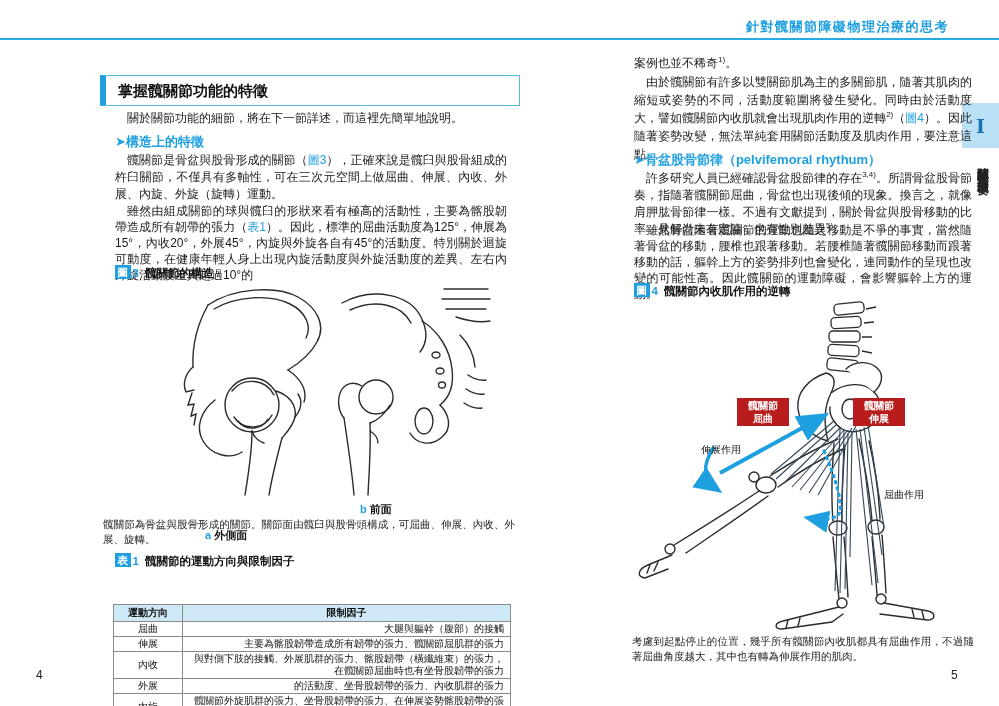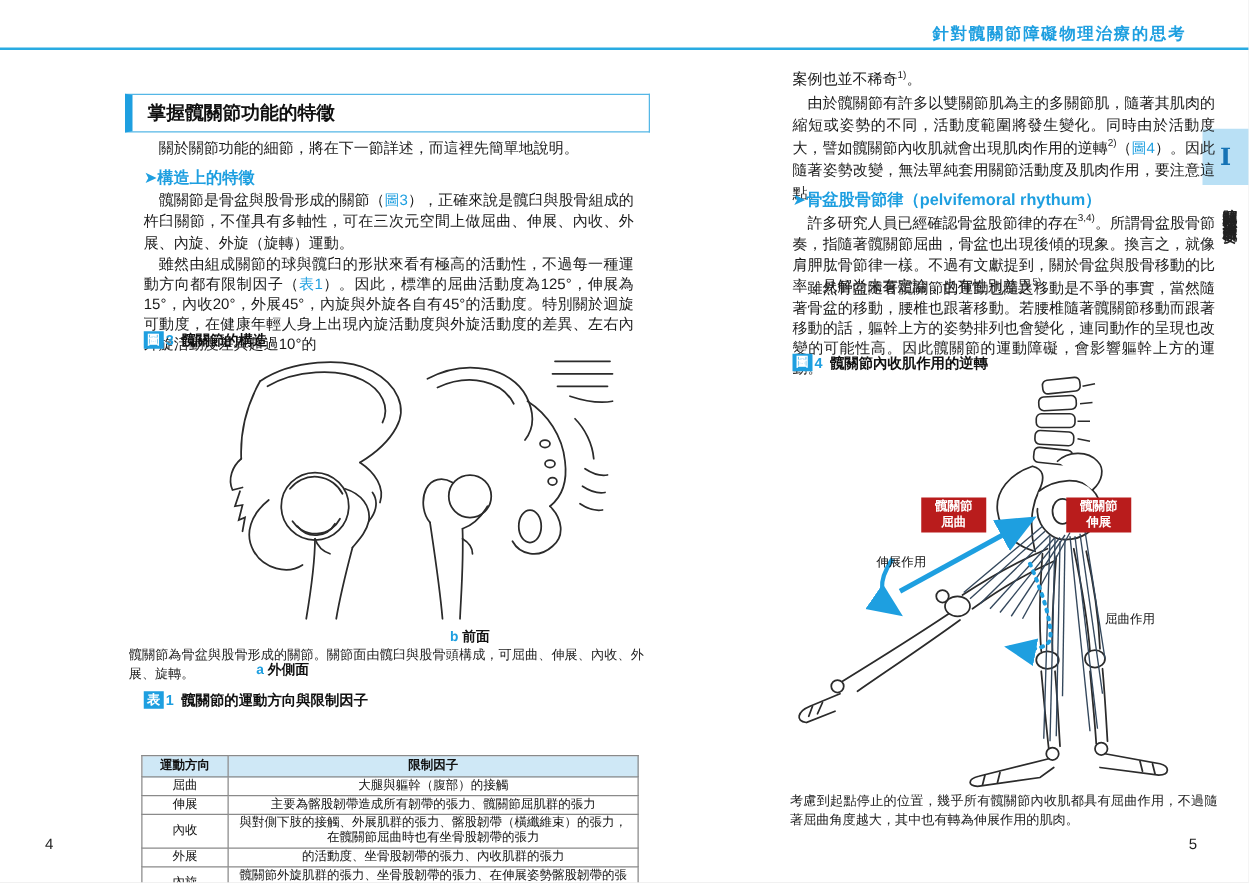--- a/index.html
+++ b/index.html
@@ -37,21 +37,21 @@
             font-size:10.5px;padding:0 2.5px;height:14px;line-height:14px;vertical-align:1px;}
   .fignum{color:#1e9fe0;font-weight:bold;margin:0 6px 0 2px;}
 
   .figcap{position:absolute;font-size:11px;font-weight:bold;color:#111;}
   .fignote{position:absolute;margin:0;font-size:10.5px;line-height:15px;text-align:justify;color:#222;}
 
   
   .t1{position:absolute;left:113px;top:604px;width:398px;border-collapse:collapse;
       font-size:10px;line-height:12px;color:#111;border:1.5px solid #555;}
   .t1 th{background:#cfe8f6;border:1px solid #8a8a8a;font-weight:bold;padding:2px 4px;text-align:center;}
-  .t1 td{border:1px solid #8a8a8a;padding:1px 6px;vertical-align:middle;text-align:center;}
+  .t1 td{border:1px solid #8a8a8a;padding:1px 6px;vertical-align:middle;text-align:right;}
   .t1 td.dir{text-align:center;width:56px;}
 
   .pagenum{position:absolute;font-size:12px;color:#222;}
 
   
   .f4box{position:absolute;width:52px;height:28px;background:#b91c1c;color:#fff;
          font-size:10px;font-weight:bold;line-height:13px;text-align:center;padding-top:1px;box-sizing:border-box;}
   .f4ann{position:absolute;font-size:10px;color:#111;}
 
   svg{display:block;}
@@ -70,21 +70,21 @@
   <div class="side-label">髖關節物理治療的概要</div>
 
   <div class="titlebox">掌握髖關節功能的特徵</div>
 
   <p class="body indent abs" style="left:115px;top:110px;width:392px;">關於關節功能的細節，將在下一節詳述，而這裡先簡單地說明。</p>
 
   <p class="sect" style="left:115px;top:133px;">➤構造上的特徵</p>
 
   <p class="body indent abs" style="left:115px;top:152px;width:392px;"><span>髖關節是骨盆與股骨形成的關節（</span><span class="blue">圖3</span><span>），正確來說是髖臼與股骨組成的杵臼關節，不僅具有多軸性，可在三次元空間上做屈曲、伸展、內收、外展、內旋、外旋（旋轉）運動。</span></p>
 
-  <p class="body indent abs" style="left:115px;top:203px;width:392px;line-height:16px;"><span>雖然由組成關節的球與髖臼的形狀來看有極高的活動性，不過每一種運動方向都有限制因子（</span><span class="blue">表1</span><span>）。因此，標準的屈曲活動度為125°，伸展為15°，內收20°，外展45°，內旋與外旋各自有45°的活動度。特別關於迴旋可動度，在健康年輕人身上出現內旋活動度與外旋活動度的差異、左右內外旋活動度差異超過10°的</span></p>
+  <p class="body indent abs" style="left:115px;top:203px;width:392px;line-height:16px;"><span>雖然由組成關節的球與髖臼的形狀來看有極高的活動性，主要為髂股韌帶造成所有韌帶的張力（</span><span class="blue">表1</span><span>）。因此，標準的屈曲活動度為125°，伸展為15°，內收20°，外展45°，內旋與外旋各自有45°的活動度。特別關於迴旋可動度，在健康年輕人身上出現內旋活動度與外旋活動度的差異、左右內外旋活動度差異超過10°的</span></p>
 
   <div class="figlabel" style="left:115px;top:265px;">
     <span class="figbadge">圖</span><span class="fignum">3</span><span>髖關節的構造</span>
   </div>
 
   <svg class="abs" style="left:148px;top:283px;" width="212" height="216" viewBox="0 0 212 216">
     <g fill="none" stroke="#2b2b2b" stroke-width="1.4" stroke-linecap="round">
       <path d="M60,22 C85,5 128,2 150,14 C170,25 178,43 169,59 C162,72 150,81 140,87"></path>
       <path d="M66,26 C88,13 122,11 142,21 C158,29 164,43 158,55"></path>
       <path d="M60,22 C50,40 44,62 45,84"></path>

